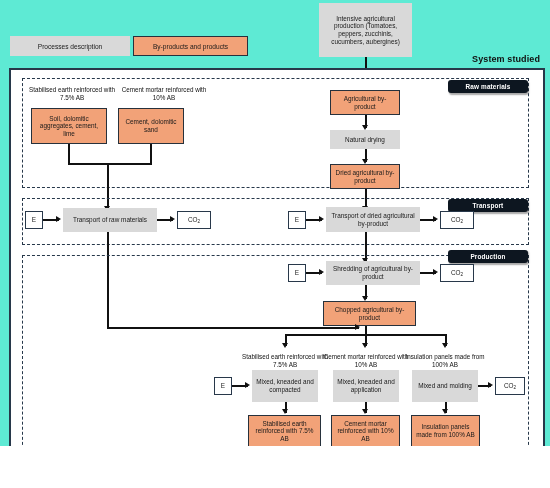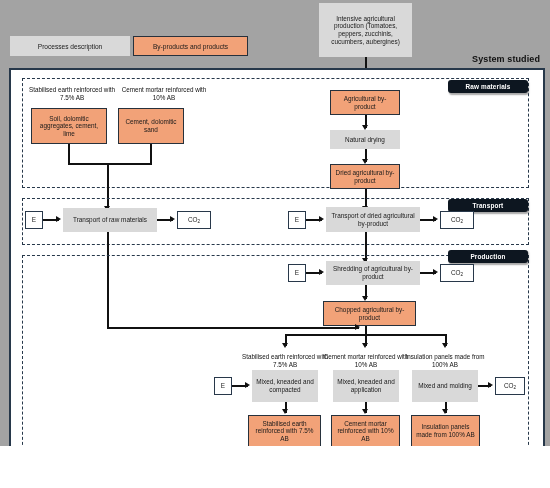--- a/index.html
+++ b/index.html
@@ -1,17 +1,17 @@
 <!DOCTYPE html>
 <html><head>
 <meta charset="utf-8">
 <style>
   html,body{margin:0;padding:0;background:#ffffff;}
   body{width:550px;height:488px;font-family:"Liberation Sans",sans-serif;-webkit-font-smoothing:antialiased;}
-  #stage{position:relative;width:550px;height:446px;overflow:hidden;background:#a3a3a3;}
+  #stage{position:relative;width:550px;height:446px;overflow:hidden;background:#5eead4;}
 
   .abs{position:absolute;box-sizing:border-box;}
 
   
   .node{
     position:absolute;box-sizing:border-box;
     display:flex;align-items:center;justify-content:center;
     text-align:center;line-height:1.18;
     font-size:6.4px;color:#1a1a1a;
     padding:2px 3px;

